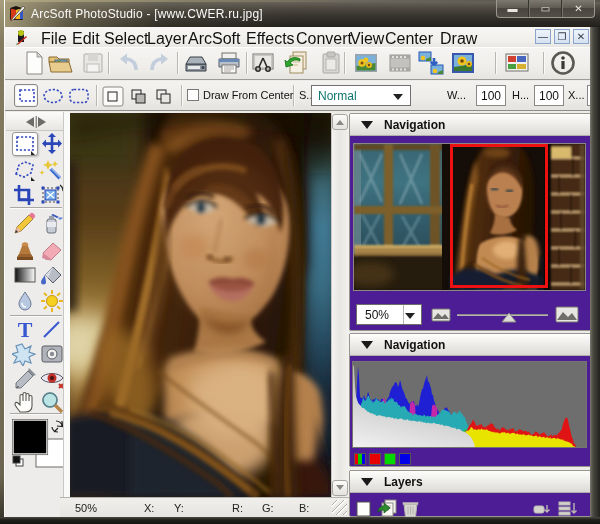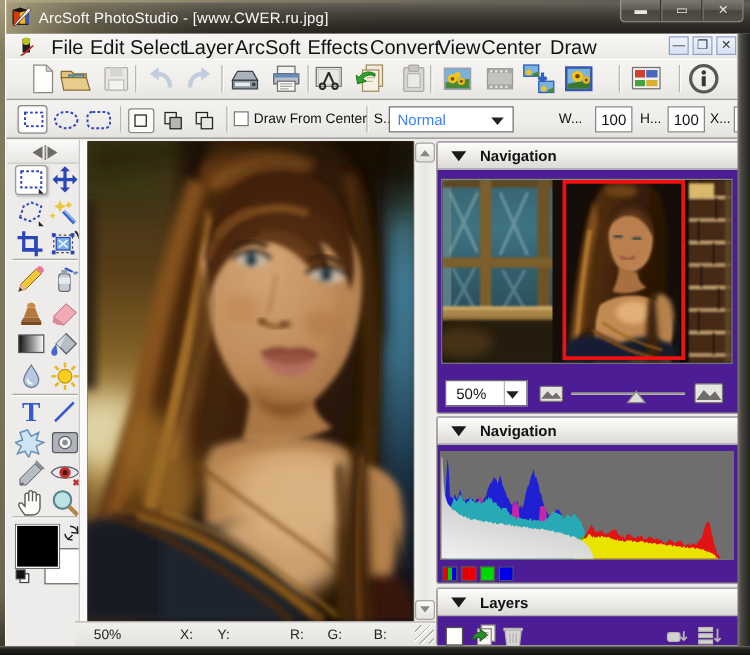--- a/index.html
+++ b/index.html
@@ -44,21 +44,21 @@
 #tbicons { position:absolute; left:0; top:47px; width:600px; height:33px; }
 #opticons { position:absolute; left:0; top:81px; width:600px; height:30px; }
 
 #optbar { left:5px; top:81px; width:585px; height:30px; background:linear-gradient(180deg,#f3f2f0 0%,#edecE9 60%,#e5e3df 100%); border-bottom:1px solid #8f8d89; }
 .osep { position:absolute; top:4px; width:1px; height:21px; background:#b9b7b2; box-shadow:1px 0 0 #fbfaf9; }
 .obtn { position:absolute; top:3px; width:24px; height:23px; border-radius:3px; }
 .obtn.sel { background:#fff; border:1px solid #8a8882; box-shadow:inset 0 0 2px #cdd4de; }
 .olabel { position:absolute; top:8px; font-size:11px; color:#111; }
 #ocheck { position:absolute; left:187px; top:8px; width:12px; height:12px; background:#fff; border:1px solid #7a7874; }
 #ocombo { position:absolute; left:311px; top:4px; width:100px; height:21px; background:#fff; border:1px solid #707070; }
-#ocombo .t { position:absolute; left:6px; top:3px; font-size:12px; color:#3b82f6; }
+#ocombo .t { position:absolute; left:6px; top:3px; font-size:12px; color:#0f766e; }
 #ocombo .a { position:absolute; right:7px; top:8px; width:0; height:0; border-left:5px solid transparent; border-right:5px solid transparent; border-top:6px solid #222; }
 .oinput { position:absolute; top:4px; height:21px; background:#fff; border:1px solid #8a8884; font-size:12px; color:#111; text-align:center; line-height:19px; }
 
 
 #palette { left:6px; top:112px; width:63px; height:405px; background:#edecea; }
 #palhdr { left:6px; top:112px; width:63px; height:19px; background:linear-gradient(180deg,#fbfbfa,#e8e6e3); border-bottom:1px solid #c9c7c3; }
 .psep { position:absolute; left:10px; width:52px; height:2px; border-top:1px solid #a9a7a3; border-bottom:1px solid #fbfaf9; }
 .tool { position:absolute; width:26px; height:24px; }
 .tool.active { background:#fff; border:1px solid #9a9894; border-radius:3px; box-shadow:1px 1px 2px rgba(0,0,0,0.2); }
 

